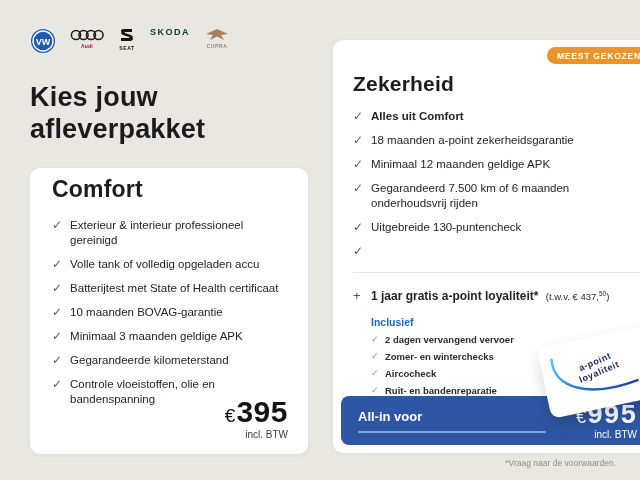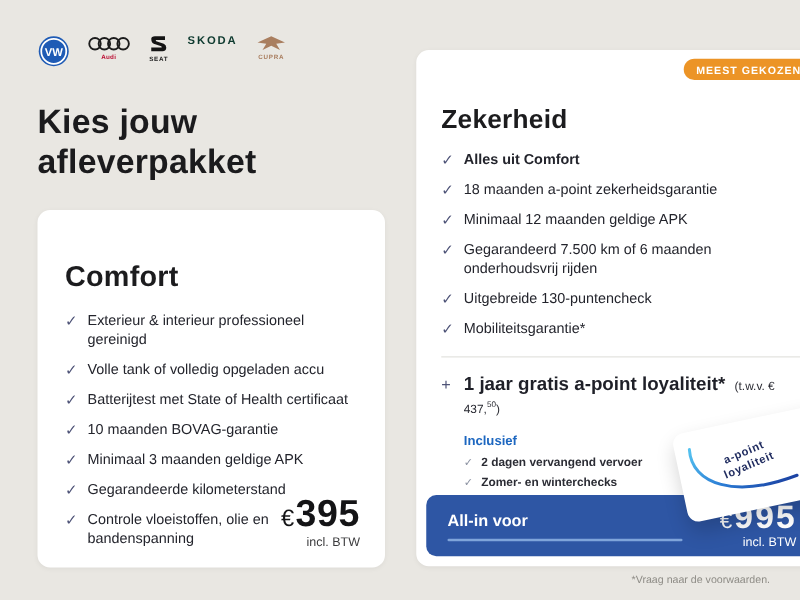--- a/index.html
+++ b/index.html
@@ -14,26 +14,26 @@
   .brand-label { font-size:5px; font-weight:700; letter-spacing:.6px; margin-top:2px; color:#1c1c1c; }
   .brand-label.audi { color:#bb0a30; letter-spacing:.2px; font-weight:700; }
   .brand-label.cupra { color:#a97e5f; }
   .skoda-word { font-size:9px; font-weight:800; letter-spacing:1.5px; color:#0e3a2f; }
 
   
   .headline { position:absolute; left:30px; top:82px; width:250px; font-size:27px; line-height:1.18; font-weight:600; color:#1b1b1d; letter-spacing:.2px; }
 
   
   .card { position:absolute; background:#ffffff; border-radius:10px; box-shadow:0 1px 4px rgba(0,0,0,.05); }
-  .card-comfort { left:30px; top:168px; width:278px; height:286px; padding:40px 22px; }
+  .card-comfort { left:30px; top:168px; width:278px; height:286px; padding:8px 22px; }
   .card-zekerheid { left:333px; top:40px; width:328px; height:413px; padding:24px 20px; overflow:hidden; }
 
   .card-title { font-weight:800; color:#1c1c1e; letter-spacing:.2px; }
   .card-comfort .card-title { font-size:23px; margin-bottom:15px; }
-  .card-zekerheid .card-title { font-size:21px; margin-bottom:13px; margin-top:20px; }
+  .card-zekerheid .card-title { font-size:21px; margin-bottom:13px; margin-top:8px; }
 
   .check-list { list-style:none; display:flex; flex-direction:column; gap:9px; }
   .check-item { display:flex; gap:8px; font-size:11.5px; line-height:1.3; color:#23242c; }
   .check { color:#4e5377; font-size:12px; line-height:1.2; flex:0 0 10px; }
   .check-text.bold { font-weight:800; }
 
   
   .price-block { position:absolute; right:20px; bottom:14px; text-align:right; color:#141416; }
   .price-line { display:flex; align-items:baseline; justify-content:flex-end; gap:1px; }
   .euro { font-size:19px; font-weight:400; }
@@ -41,21 +41,21 @@
   .price-note { font-size:10px; color:#3c3c3e; margin-top:0px; }
 
   
   .badge { position:absolute; top:7px; right:10px; background:#ec9426; color:#ffffff; font-size:8.5px; font-weight:800; letter-spacing:.8px; padding:4px 10px 3px; border-radius:10px; }
 
   .divider { border:none; border-top:1px solid #e4e3e0; margin:14px 0 13px; }
 
   
   .addon-row { display:flex; gap:8px; align-items:baseline; }
   .plus { color:#4e5377; font-size:13px; flex:0 0 10px; }
-  .addon-label { font-size:15px; font-weight:800; color:#1f2028; }
+  .addon-label { font-size:12px; font-weight:800; color:#1f2028; }
   .addon-note { font-size:9.5px; color:#2a2b33; margin-left:3px; font-weight:400; }
   .addon-note sup { font-size:6.5px; }
 
   .inclusief { margin:12px 0 6px 18px; font-size:10.5px; font-weight:800; color:#1d67c0; }
   .sub-list { list-style:none; display:flex; flex-direction:column; gap:5px; margin-left:18px; width:170px; }
   .sub-item { display:flex; gap:6px; font-size:9.5px; line-height:1.25; color:#2b2c34; font-weight:600; }
   .sub-check { color:#8e94a4; font-size:9px; flex:0 0 8px; }
 
   
   .loyalty-card { position:absolute; right:-4px; bottom:46px; width:122px; height:72px; background:#ffffff; border-radius:9px; transform:rotate(-12deg); box-shadow:0 8px 16px rgba(0,0,0,.18); z-index:3; }
@@ -187,21 +187,20 @@
           <span class="check-text">Gegarandeerd 7.500 km of 6 maanden onderhoudsvrij rijden</span>
         </li>
 
         <li class="check-item">
           <span class="check">✓</span>
           <span class="check-text">Uitgebreide 130-puntencheck</span>
         </li>
 
         <li class="check-item">
           <span class="check">✓</span>
-          <span class="check-text">Mobiliteitsgarantie*</span>
         </li>
       </ul>
 
     <hr class="divider">
 
     <div class="addon-row">
       <span class="plus">+</span>
       <span>
         <span class="addon-label">1 jaar gratis a-point loyaliteit*</span>
         <span class="addon-note"><span>(t.w.v. € 437,</span><sup>50</sup><span>)</span></span>

